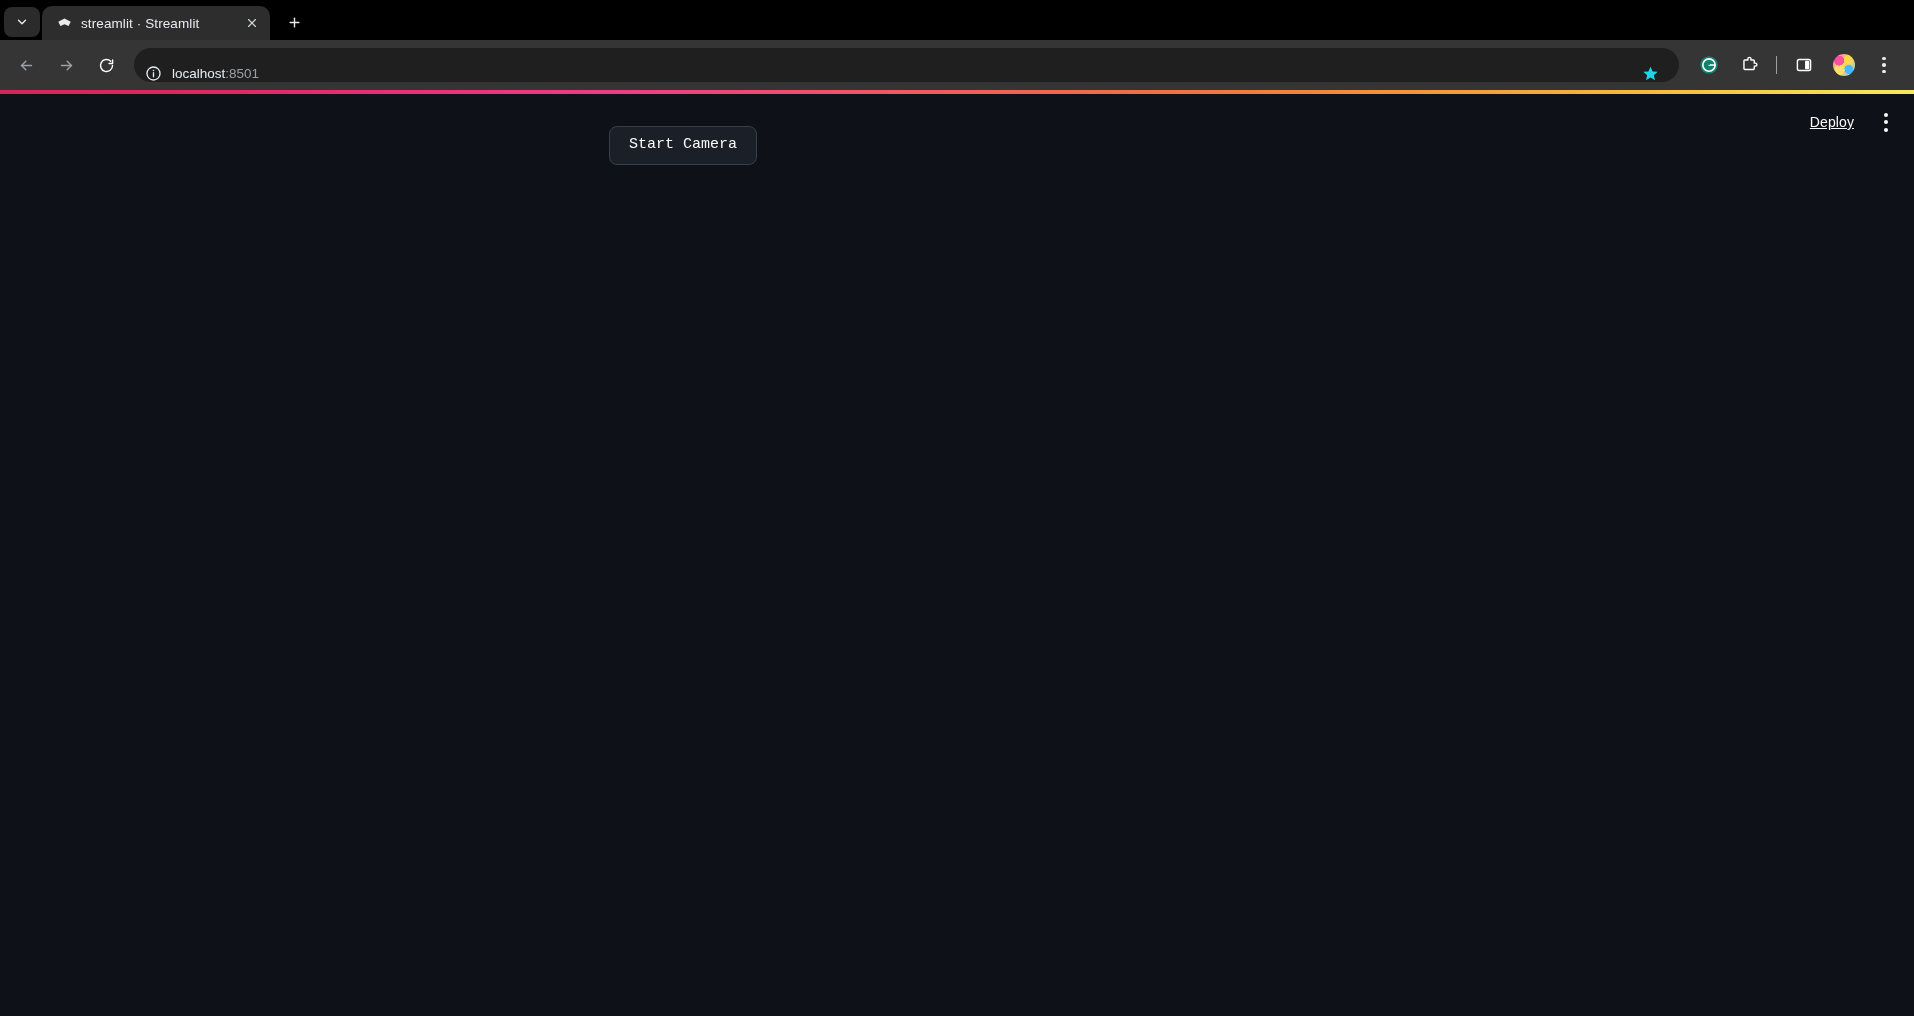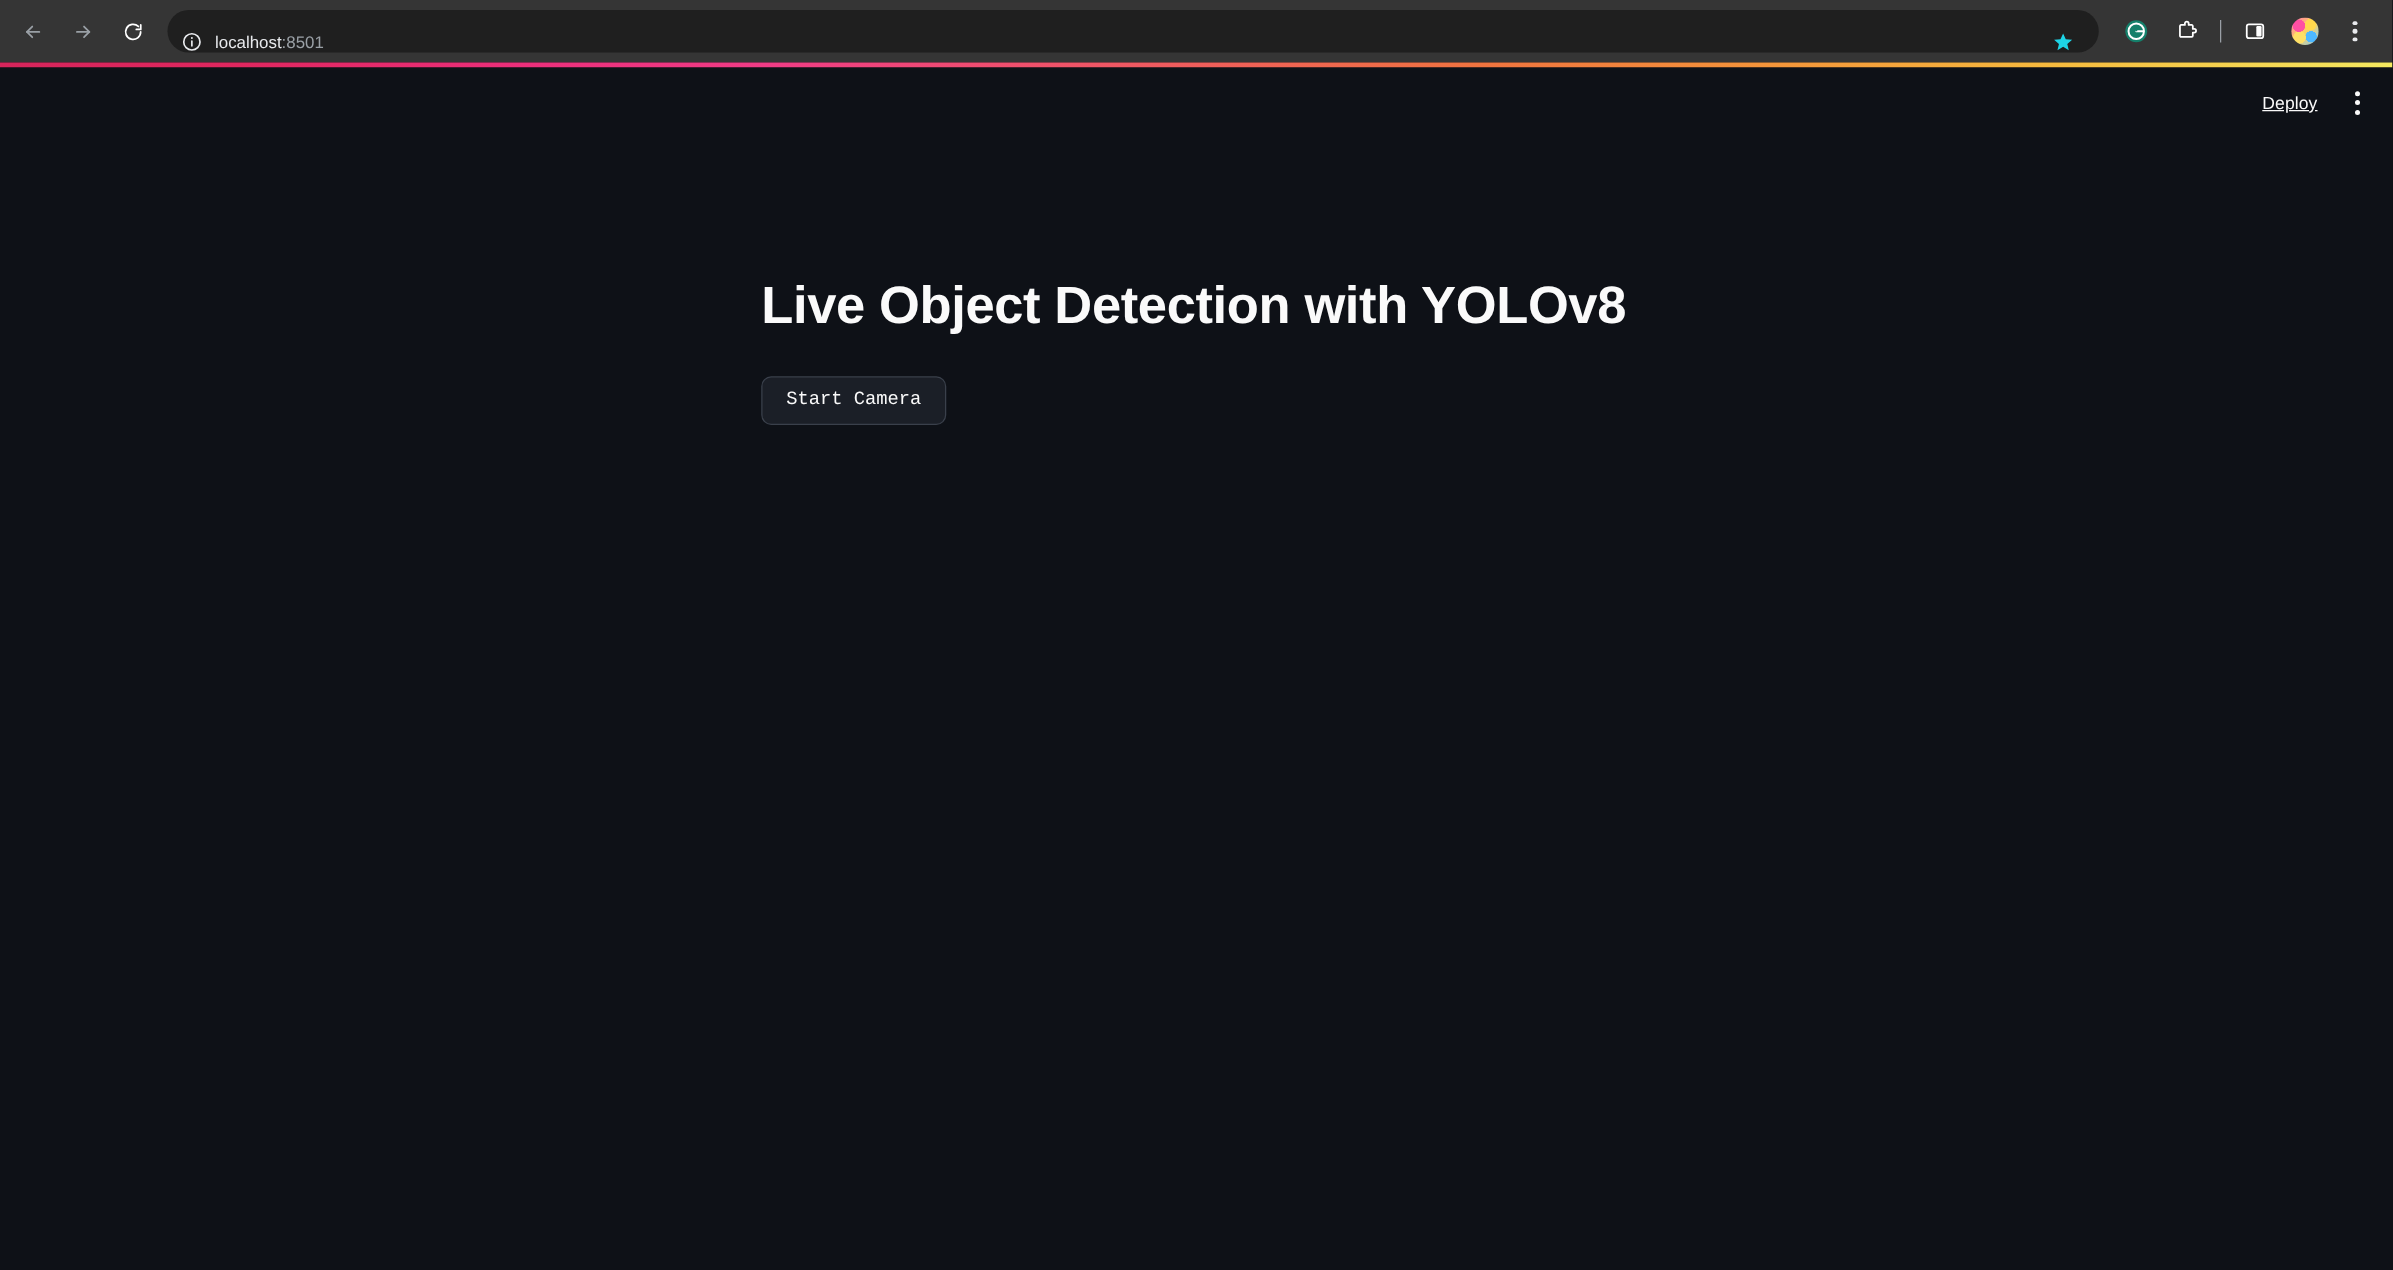--- a/index.html
+++ b/index.html
@@ -119,20 +119,49 @@
     font-size:15px; font-family:Liberation Mono, monospace;
     padding:10px 19px; border-radius:8px; line-height:1.1;
     cursor:pointer;
   }
 </style>
 </head>
 <body>
 
 <div class="browser">
 
+  <div class="tabstrip">
+    <div class="tab-search">
+      <svg width="14" height="14" viewBox="0 0 24 24" fill="none" stroke="#e8eaed" stroke-width="2.4" stroke-linecap="round" stroke-linejoin="round">
+        <polyline points="6 9 12 15 18 9"></polyline>
+      </svg>
+    </div>
+
+    <div class="tab">
+      <span class="tab-favicon">
+        <svg width="15" height="15" viewBox="0 0 24 24">
+          <path d="M2 9 L12 4 L22 9 L18.5 16 L12 13 L5.5 16 Z" fill="#e8eaed"></path>
+        </svg>
+      </span>
+      <span class="tab-title">streamlit · Streamlit</span>
+      <span class="tab-close">
+        <svg width="12" height="12" viewBox="0 0 24 24" stroke="#cfd2d6" stroke-width="2.3" stroke-linecap="round">
+          <line x1="5" y1="5" x2="19" y2="19"></line>
+          <line x1="19" y1="5" x2="5" y2="19"></line>
+        </svg>
+      </span>
+    </div>
+
+    <div class="new-tab">
+      <svg width="15" height="15" viewBox="0 0 24 24" stroke="#e8eaed" stroke-width="2.2" stroke-linecap="round">
+        <line x1="12" y1="5" x2="12" y2="19"></line>
+        <line x1="5" y1="12" x2="19" y2="12"></line>
+      </svg>
+    </div>
+  </div>
 
   <div class="toolbar">
     <div class="nav-btn">
       <svg width="17" height="17" viewBox="0 0 24 24" fill="none" stroke="#9aa0a6" stroke-width="2" stroke-linecap="round" stroke-linejoin="round">
         <line x1="19" y1="12" x2="5" y2="12"></line>
         <polyline points="11 18 5 12 11 6"></polyline>
       </svg>
     </div>
     <div class="nav-btn">
       <svg width="17" height="17" viewBox="0 0 24 24" fill="none" stroke="#9aa0a6" stroke-width="2" stroke-linecap="round" stroke-linejoin="round">
@@ -207,18 +236,17 @@
     <div class="app-header">
       <span class="deploy-btn">Deploy</span>
       <span class="app-kebab">
         <i></i>
           <i></i>
           <i></i>
       </span>
     </div>
 
     <div class="main-block">
-      <h1 class="page-title">Live Object Detection with YOLOv8</h1>
       <button class="start-btn">Start Camera</button>
     </div>
 
   </div>
 </div>
 
 </body></html>

